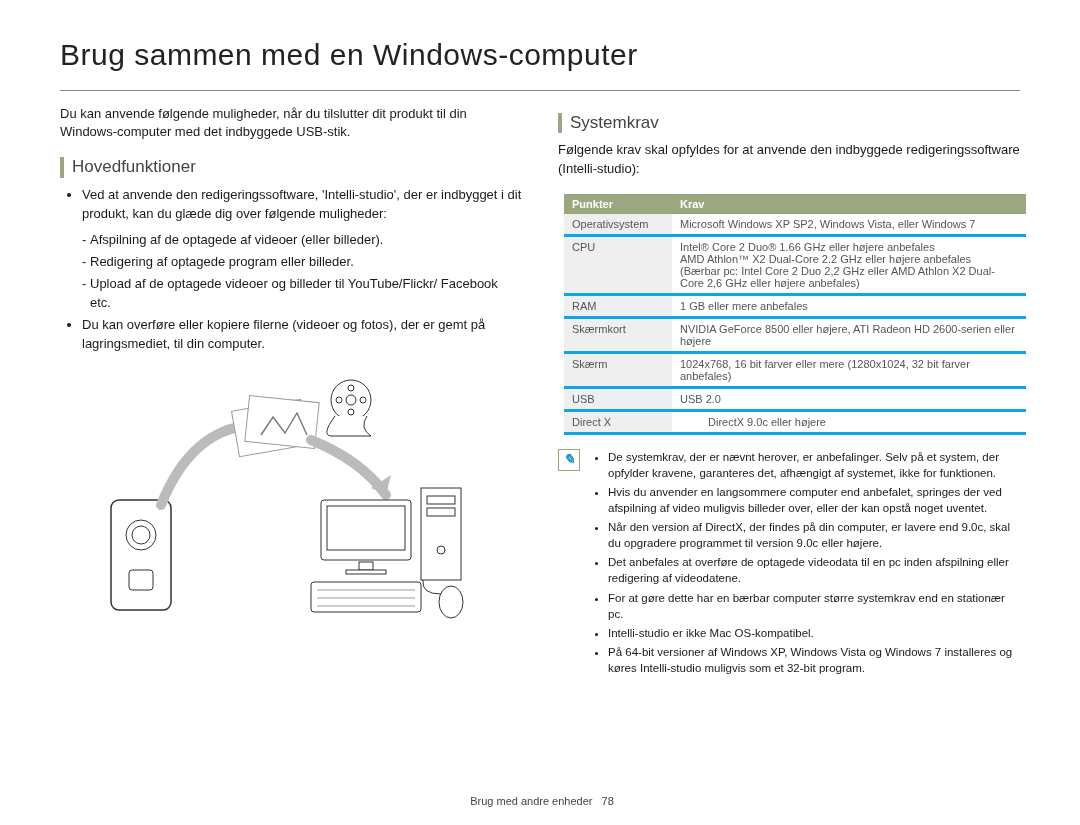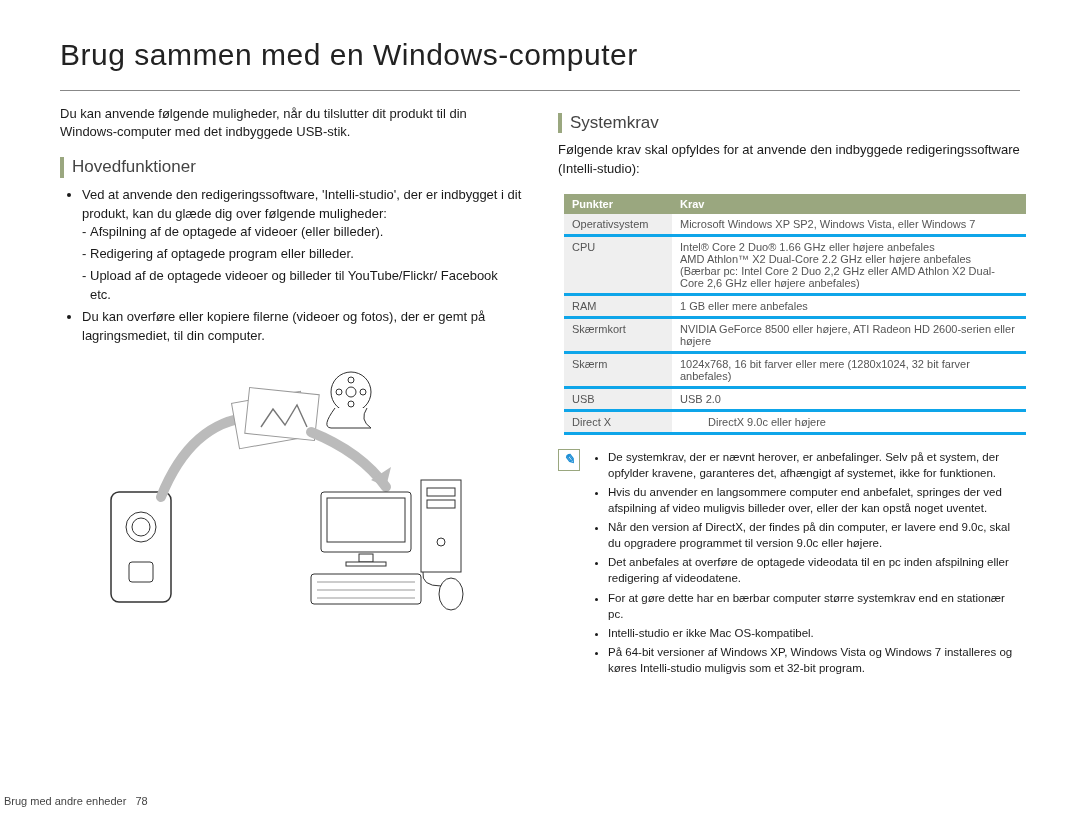--- a/index.html
+++ b/index.html
@@ -52,21 +52,21 @@
     border-left: 4px solid #9aa77f;
     padding-left: 8px;
     line-height: 1.2;
   }
   ul.bullets {
     margin: 4px 0 6px 0;
     padding-left: 22px;
     line-height: 1.45;
   }
   ul.bullets li { margin-bottom: 3px; }
-  ul.bullets ul { list-style-type: "- "; padding-left: 8px; margin-top: 0; }
+  ul.bullets ul { list-style-type: "- "; padding-left: 8px; margin-top: 8px; }
 
   table.req {
     width: 100%;
     border-collapse: collapse;
     font-size: 11px;
     margin-top: 6px;
     margin-left: 6px;
   }
   table.req th {
     background: #9aa77f;
@@ -113,21 +113,21 @@
   .illustration {
     margin-top: 16px;
     text-align: center;
   }
   .illustration svg { max-width: 380px; }
 
   .footer {
     position: absolute;
     bottom: 18px;
     left: 4px; right: 0;
-    text-align: left;
+    text-align: center;
     font-size: 11px;
     color: #444;
   }
   .footer .pn { font-weight: 400; margin-left: 6px; }
 </style>
 </head>
 <body>
 
 <h1 class="page-title">Brug sammen med en Windows-computer</h1>
 

